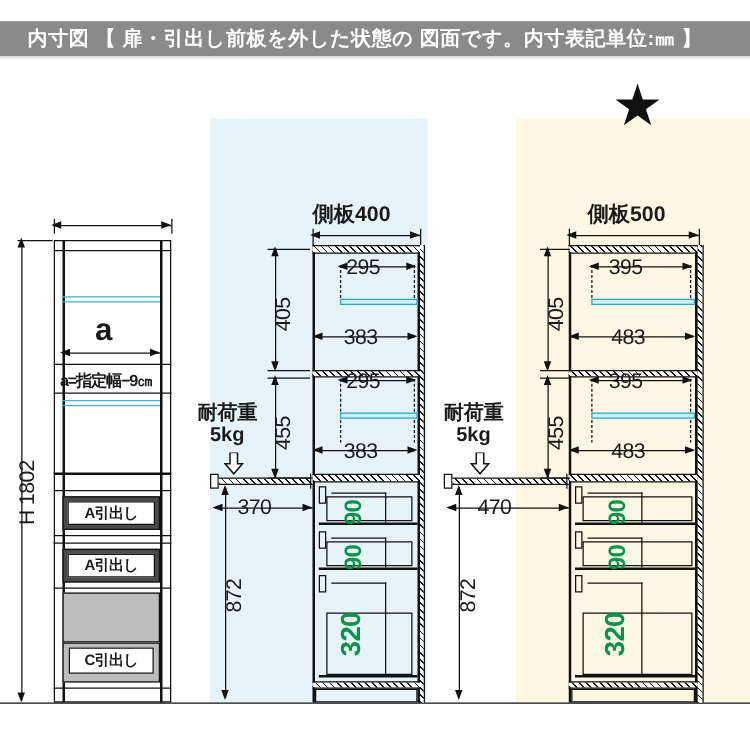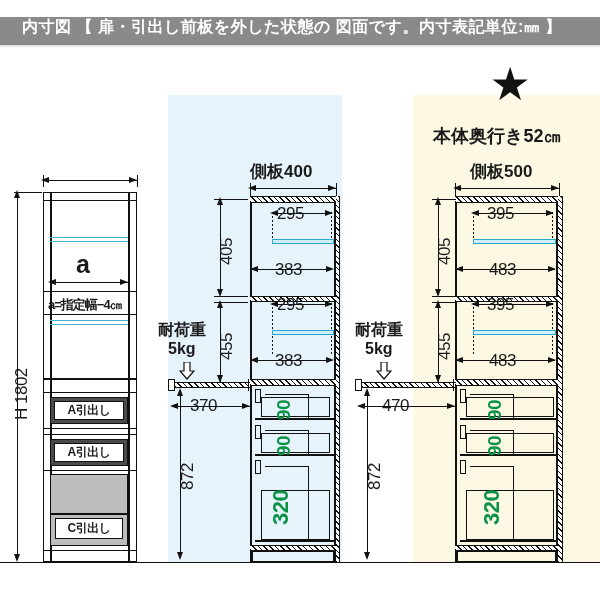--- a/index.html
+++ b/index.html
@@ -2,21 +2,21 @@
 <html><head>
 <meta charset="utf-8">
 <style>
   html,body{margin:0;padding:0;background:#fff;}
   body{width:600px;height:600px;position:relative;overflow:hidden;
        font-family:"Liberation Sans","DejaVu Sans",sans-serif;color:#1a1a1a;}
   .root{position:absolute;inset:0;}
 
   
   .hdr{position:absolute;left:0;top:17px;width:600px;height:28px;
-       background:#8a8a8a;display:flex;align-items:flex-start;}
+       background:#8a8a8a;display:flex;align-items:center;}
   .hdr-txt{font-size:16px;font-weight:bold;color:#fff;letter-spacing:.5px;
            padding-left:22px;white-space:nowrap;}
   .hdr-shadow{position:absolute;left:0;top:45px;width:600px;height:3px;
               background:linear-gradient(#d9d9d9,#fff);}
 
   
   .bg-blue{position:absolute;left:168px;top:95px;width:174px;height:467px;
            background:#e7f3fb;}
   .bg-cream{position:absolute;left:413px;top:95px;width:187px;height:467px;
             background:#fdf8e3;}
@@ -111,21 +111,21 @@
   <div class="shelf-line" style="left:50px;top:241px;width:78px;"></div>
   <div class="shelf-line" style="left:50px;top:320px;width:78px;"></div>
   <div class="shelf-line" style="left:50px;top:324px;width:78px;"></div>
 
   <div class="t" style="left:76px;top:250px;font-size:25px;font-weight:bold;">a</div>
   <div class="ln hl" style="left:50px;top:282px;width:78px;"></div>
   <div class="ah ah-l" style="left:48px;top:278.5px;"></div>
   <div class="ah ah-r" style="left:120px;top:278.5px;"></div>
   <div class="ln hl" style="left:43px;top:291px;width:94px;"></div>
 
-  <div class="t" style="left:48px;top:296px;font-size:13px;font-weight:bold;letter-spacing:-1px;">a=指定幅−4㎝</div>
+  <div class="t" style="left:48px;top:296px;font-size:13px;font-weight:bold;letter-spacing:-1px;">a=指定幅−9㎝</div>
   <div class="ln hl" style="left:43px;top:314px;width:94px;"></div>
 
   <div class="ln hl2" style="left:43px;top:378px;width:94px;"></div>
   <div class="ln hl" style="left:43px;top:392px;width:94px;"></div>
 
   <div class="drawerbox" style="left:50px;top:397px;width:78px;height:27px;background:#4a4a4a;"></div>
   <div class="label-box" style="left:54px;top:401px;width:70px;height:19px;">A引出し</div>
   <div class="ln hl" style="left:43px;top:428px;width:94px;"></div>
   <div class="ln hl" style="left:43px;top:434px;width:94px;"></div>
 
@@ -234,21 +234,20 @@
   <div class="ln hl" style="left:265px;top:430px;width:44px;"></div>
   <div class="ln vl" style="left:308px;top:430px;height:24px;"></div>
 
   <div class="box" style="left:255px;top:460px;width:6px;height:14px;"></div>
   <div class="box" style="left:261px;top:490px;width:69px;height:50px;"></div>
   <div class="ln hl2" style="left:255px;top:540px;width:79px;"></div>
   <div class="t dim rot grn" style="left:268px;top:525px;font-size:22px;">320</div>
   <div class="ln hl" style="left:265px;top:466px;width:44px;"></div>
   <div class="ln vl" style="left:308px;top:466px;height:74px;"></div>
 
-  <div class="t big" style="left:433px;top:124px;font-size:18px;">本体奥行き52㎝</div>
 
   <div class="t big" style="left:470px;top:160px;font-size:17px;">側板500</div>
 
   <div class="ln hl" style="left:455px;top:188px;width:104px;"></div>
   <div class="ah ah-l" style="left:453px;top:184.5px;"></div>
   <div class="ah ah-r" style="left:551px;top:184.5px;"></div>
   <div class="ln vl" style="left:455px;top:183px;height:14px;"></div>
   <div class="ln vl" style="left:559px;top:183px;height:14px;"></div>
 
   <div class="ln vl2" style="left:455px;top:196px;height:366px;"></div>

